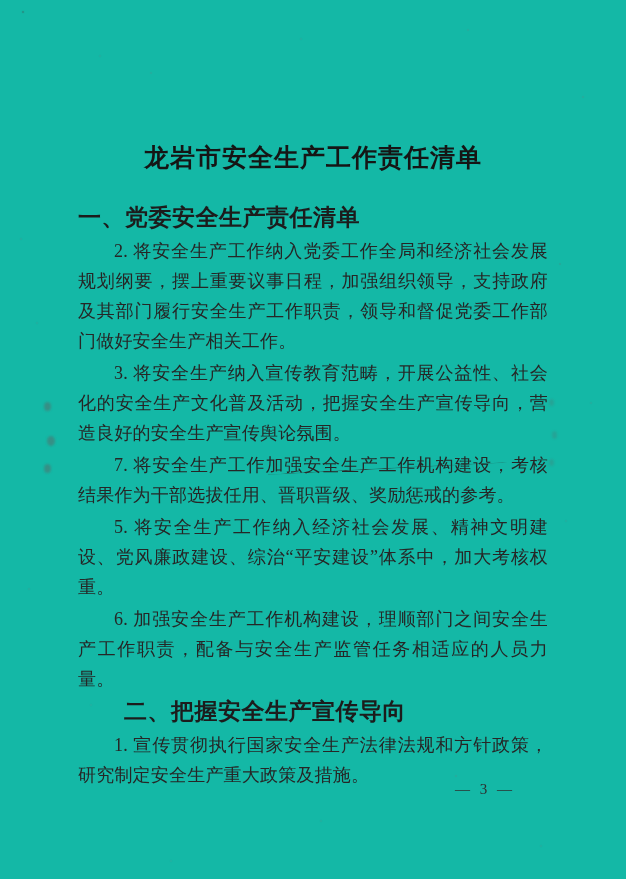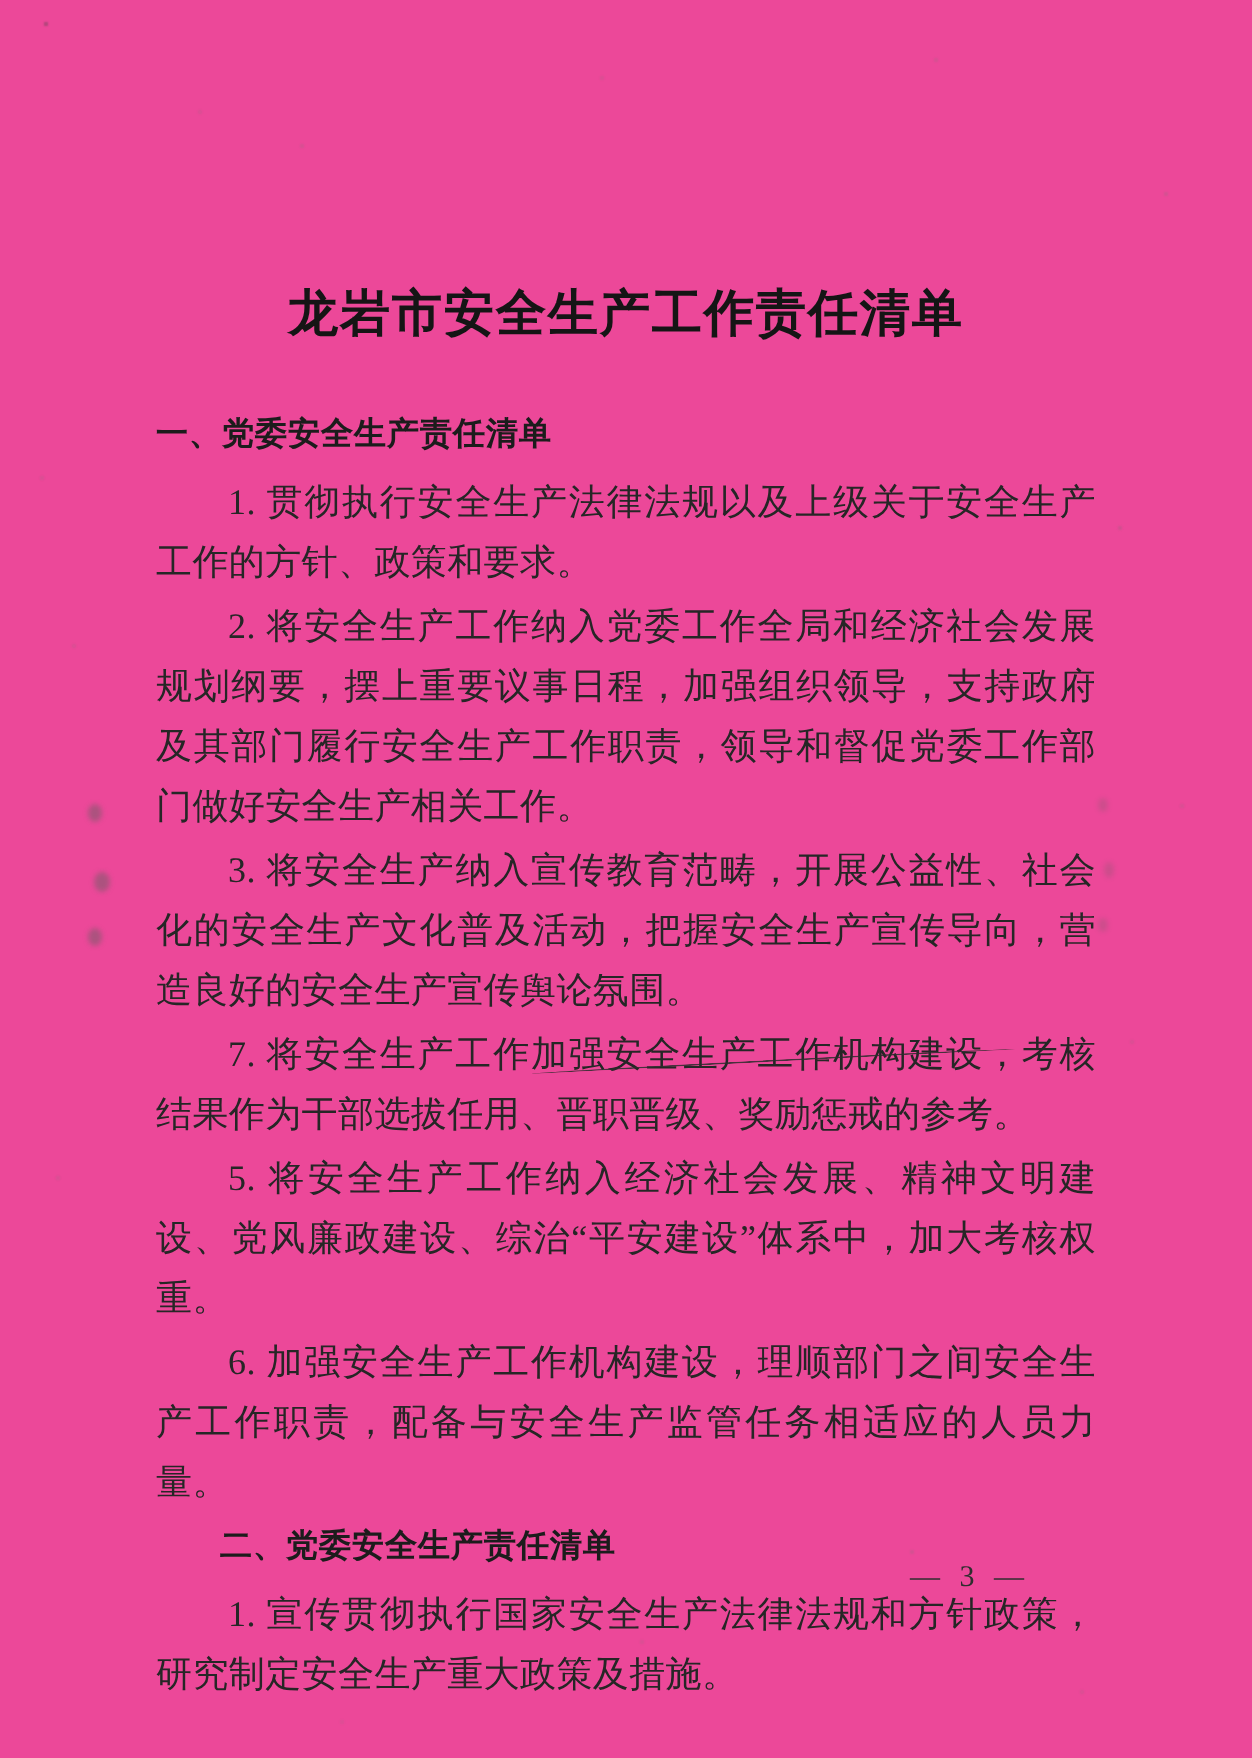--- a/index.html
+++ b/index.html
@@ -4,21 +4,21 @@
 <style>
   html, body { margin: 0; padding: 0; }
   body {
     width: 626px; height: 879px;
     background: #e9e9e9;
     font-family: "Liberation Serif", "DejaVu Serif", serif;
   }
   .page {
     position: relative;
     width: 626px; height: 879px;
-    background: #ec4899;
+    background: #14b8a6;
     overflow: hidden;
     color: #232323;
   }
   
   .speckles {
     position: absolute; top: 0; left: 0; width: 2px; height: 2px;
     background: transparent; pointer-events: none;
     box-shadow:
       22px 11px 1px 0 rgba(70,70,70,.35),
       150px 72px 1px 0 rgba(120,120,120,.18),
@@ -59,21 +59,21 @@
     margin: 0 0 26px 0;
     font-size: 25px; line-height: 36px;
     font-weight: bold;
     text-align: center;
     letter-spacing: 1px;
     color: #151515;
     font-family: "Liberation Serif", "DejaVu Serif", serif;
   }
   .sec-heading {
     margin: 0 0 3px 0;
-    font-size: 16px; line-height: 31px;
+    font-size: 23px; line-height: 31px;
     font-weight: bold;
     letter-spacing: 0.5px;
     color: #1c1c1c;
     font-family: "Liberation Sans", "DejaVu Sans", sans-serif;
   }
   .sec-heading.indented { text-indent: 2em; }
   .para {
     margin: 0 0 2px 0;
     font-size: 18px; line-height: 30px;
     text-align: justify;
@@ -117,33 +117,32 @@
   <div class="smudge sm4"></div>
   <div class="smudge sm5"></div>
   <div class="smudge sm6"></div>
 
   <div class="content">
 
     <h1 class="doc-title">龙岩市安全生产工作责任清单</h1>
 
     <h2 class="sec-heading">一、党委安全生产责任清单</h2>
 
-    <p class="para">1. 贯彻执行安全生产法律法规以及上级关于安全生产工作的方针、政策和要求。</p>
 
     <p class="para">2. 将安全生产工作纳入党委工作全局和经济社会发展规划纲要，摆上重要议事日程，加强组织领导，支持政府及其部门履行安全生产工作职责，领导和督促党委工作部门做好安全生产相关工作。</p>
 
     <p class="para">3. 将安全生产纳入宣传教育范畴，开展公益性、社会化的安全生产文化普及活动，把握安全生产宣传导向，营造良好的安全生产宣传舆论氛围。</p>
 
     <p class="para"><span>7. 将安全生产工作</span><span class="handline">加强安全生产工作机构建设，</span><span>考核结果作为干部选拔任用、晋职晋级、奖励惩戒的参考。</span></p>
 
     <p class="para">5. 将安全生产工作纳入经济社会发展、精神文明建设、党风廉政建设、综治“平安建设”体系中，加大考核权重。</p>
 
     <p class="para">6. 加强安全生产工作机构建设，理顺部门之间安全生产工作职责，配备与安全生产监管任务相适应的人员力量。</p>
 
-    <h2 class="sec-heading indented">二、党委安全生产责任清单</h2>
+    <h2 class="sec-heading indented">二、把握安全生产宣传导向</h2>
 
     <p class="para">1. 宣传贯彻执行国家安全生产法律法规和方针政策，研究制定安全生产重大政策及措施。</p>
 
   </div>
 
   <div class="page-number">— 3 —</div>
 
 </div>
 
 </body></html>

